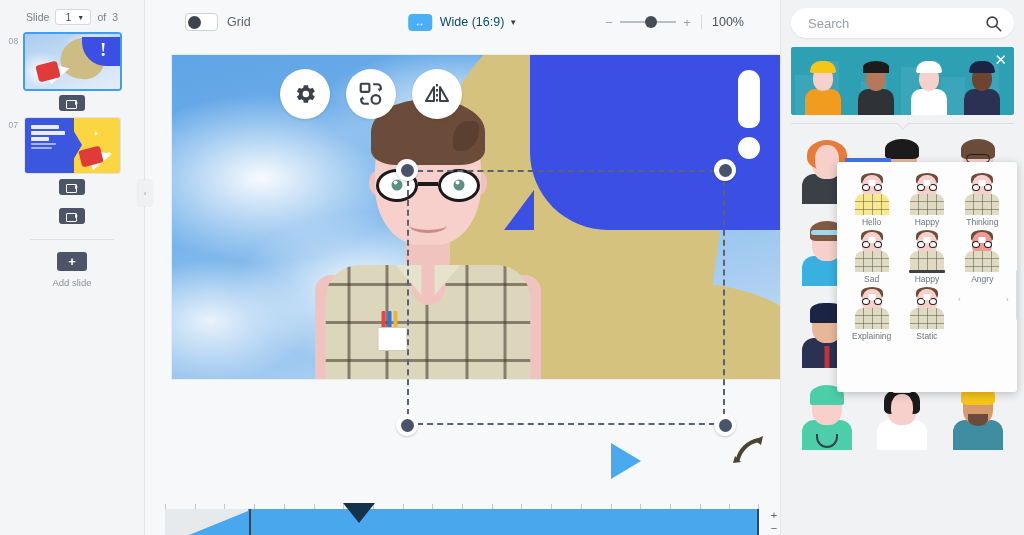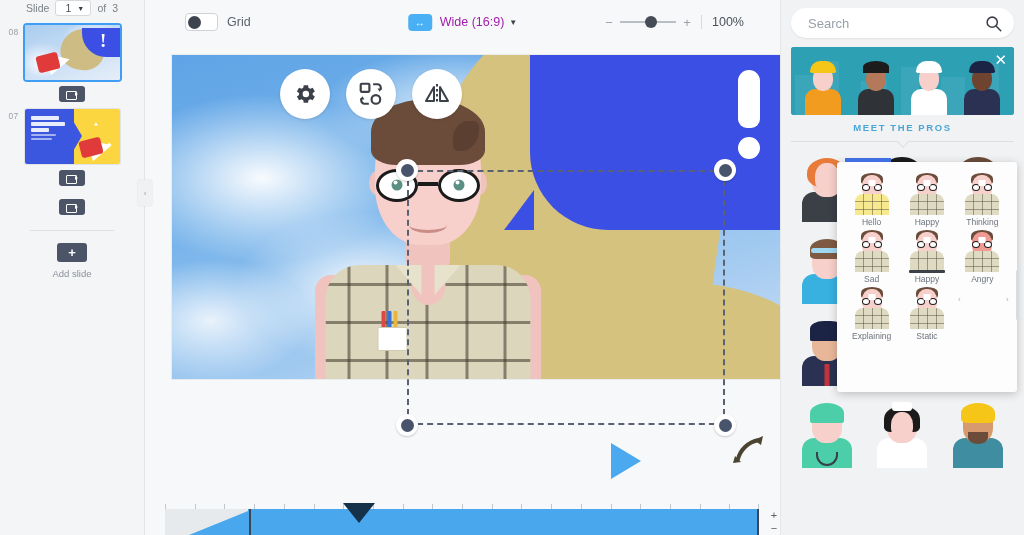--- a/index.html
+++ b/index.html
@@ -12,21 +12,21 @@
     color: #4a4f5a;
     -webkit-font-smoothing: antialiased;
   }
   .app { position: absolute; inset: 0; display: flex; }
 
   
   .slides-panel {
     width: 145px; height: 535px; background: #f4f5f6;
     border-right: 1px solid #e3e5e7;
     display: flex; flex-direction: column; align-items: center;
-    padding-top: 0; position: relative;
+    padding-top: 9px; position: relative;
   }
   .slide-selector {
     font-size: 10.5px; color: #7b8089; display: flex;
     align-items: center; gap: 6px; margin-bottom: 9px;
   }
   .slide-num-box {
     border: 1px solid #d5d8dc; background: #fff; border-radius: 3px;
     padding: 1px 5px 1px 9px; display: flex; align-items: center; gap: 6px;
     font-size: 10.5px; color: #4a4f5a; min-width: 36px;
   }
@@ -121,21 +121,21 @@
   .grid-label { font-size: 12.5px; color: #5c626c; }
 
   .ratio-group {
     position:absolute; left: 50%; transform: translateX(-50%);
     display:flex; align-items:center; gap: 8px; cursor:pointer;
   }
   .ratio-icon {
     width: 24px; height: 17px; background: #49b0f5; border-radius: 4px;
     display:flex; align-items:center; justify-content:center; color:#fff; font-size:10px;
   }
-  .ratio-label { font-size: 12.5px; color: #a21caf; }
+  .ratio-label { font-size: 12.5px; color: #0c4a6e; }
   .ratio-caret { font-size: 8px; color: #3b4049; margin-left:-3px; }
 
   .zoom-group { position:absolute; right: 36px; display:flex; align-items:center; gap:7px; }
   .z-sign { font-size: 13px; color: #9aa0a8; width: 8px; text-align:center; cursor:pointer; }
   .z-track { width: 56px; height: 2px; background: #b9bec5; position:relative; cursor:pointer; }
   .z-knob { position:absolute; left: 44%; top: -5px; width: 12px; height: 12px;
       border-radius: 50%; background: #454c58; }
   .z-sep { width:1px; height:14px; background:#d7dade; margin: 0 3px; }
   .z-val { font-size: 12.5px; color: #4a515c; }
 
@@ -847,21 +847,20 @@
           <i class="pp-hat" style="background:#ffffff"></i>
         </span>
         <span class="pp">
           <i class="pp-body" style="background:#2a3152"></i>
           <i class="pp-head" style="background:#6e4430"></i>
           <i class="pp-hat" style="background:#1c2445"></i>
         </span>
       </div>
       <span class="promo-close">✕</span>
     </div>
-    <div class="promo-caption">MEET THE PROS</div>
 
     <div class="lib-divider"></div>
 
     <div class="char-grid">
       <div class="char-cell">
         <i class="cc-body" style="background:#3b3f46"></i>
           <i class="cc-head" style="background:#f7cfcb"></i>
           <i class="cc-hair" style="background:#e87b3a;width:40px;height:30px;top:6px;border-radius:50% 50% 42% 42%"></i>
           <i class="cc-head" style="background:#f7cfcb;top:11px;width:24px;height:30px"></i>
       </div>

